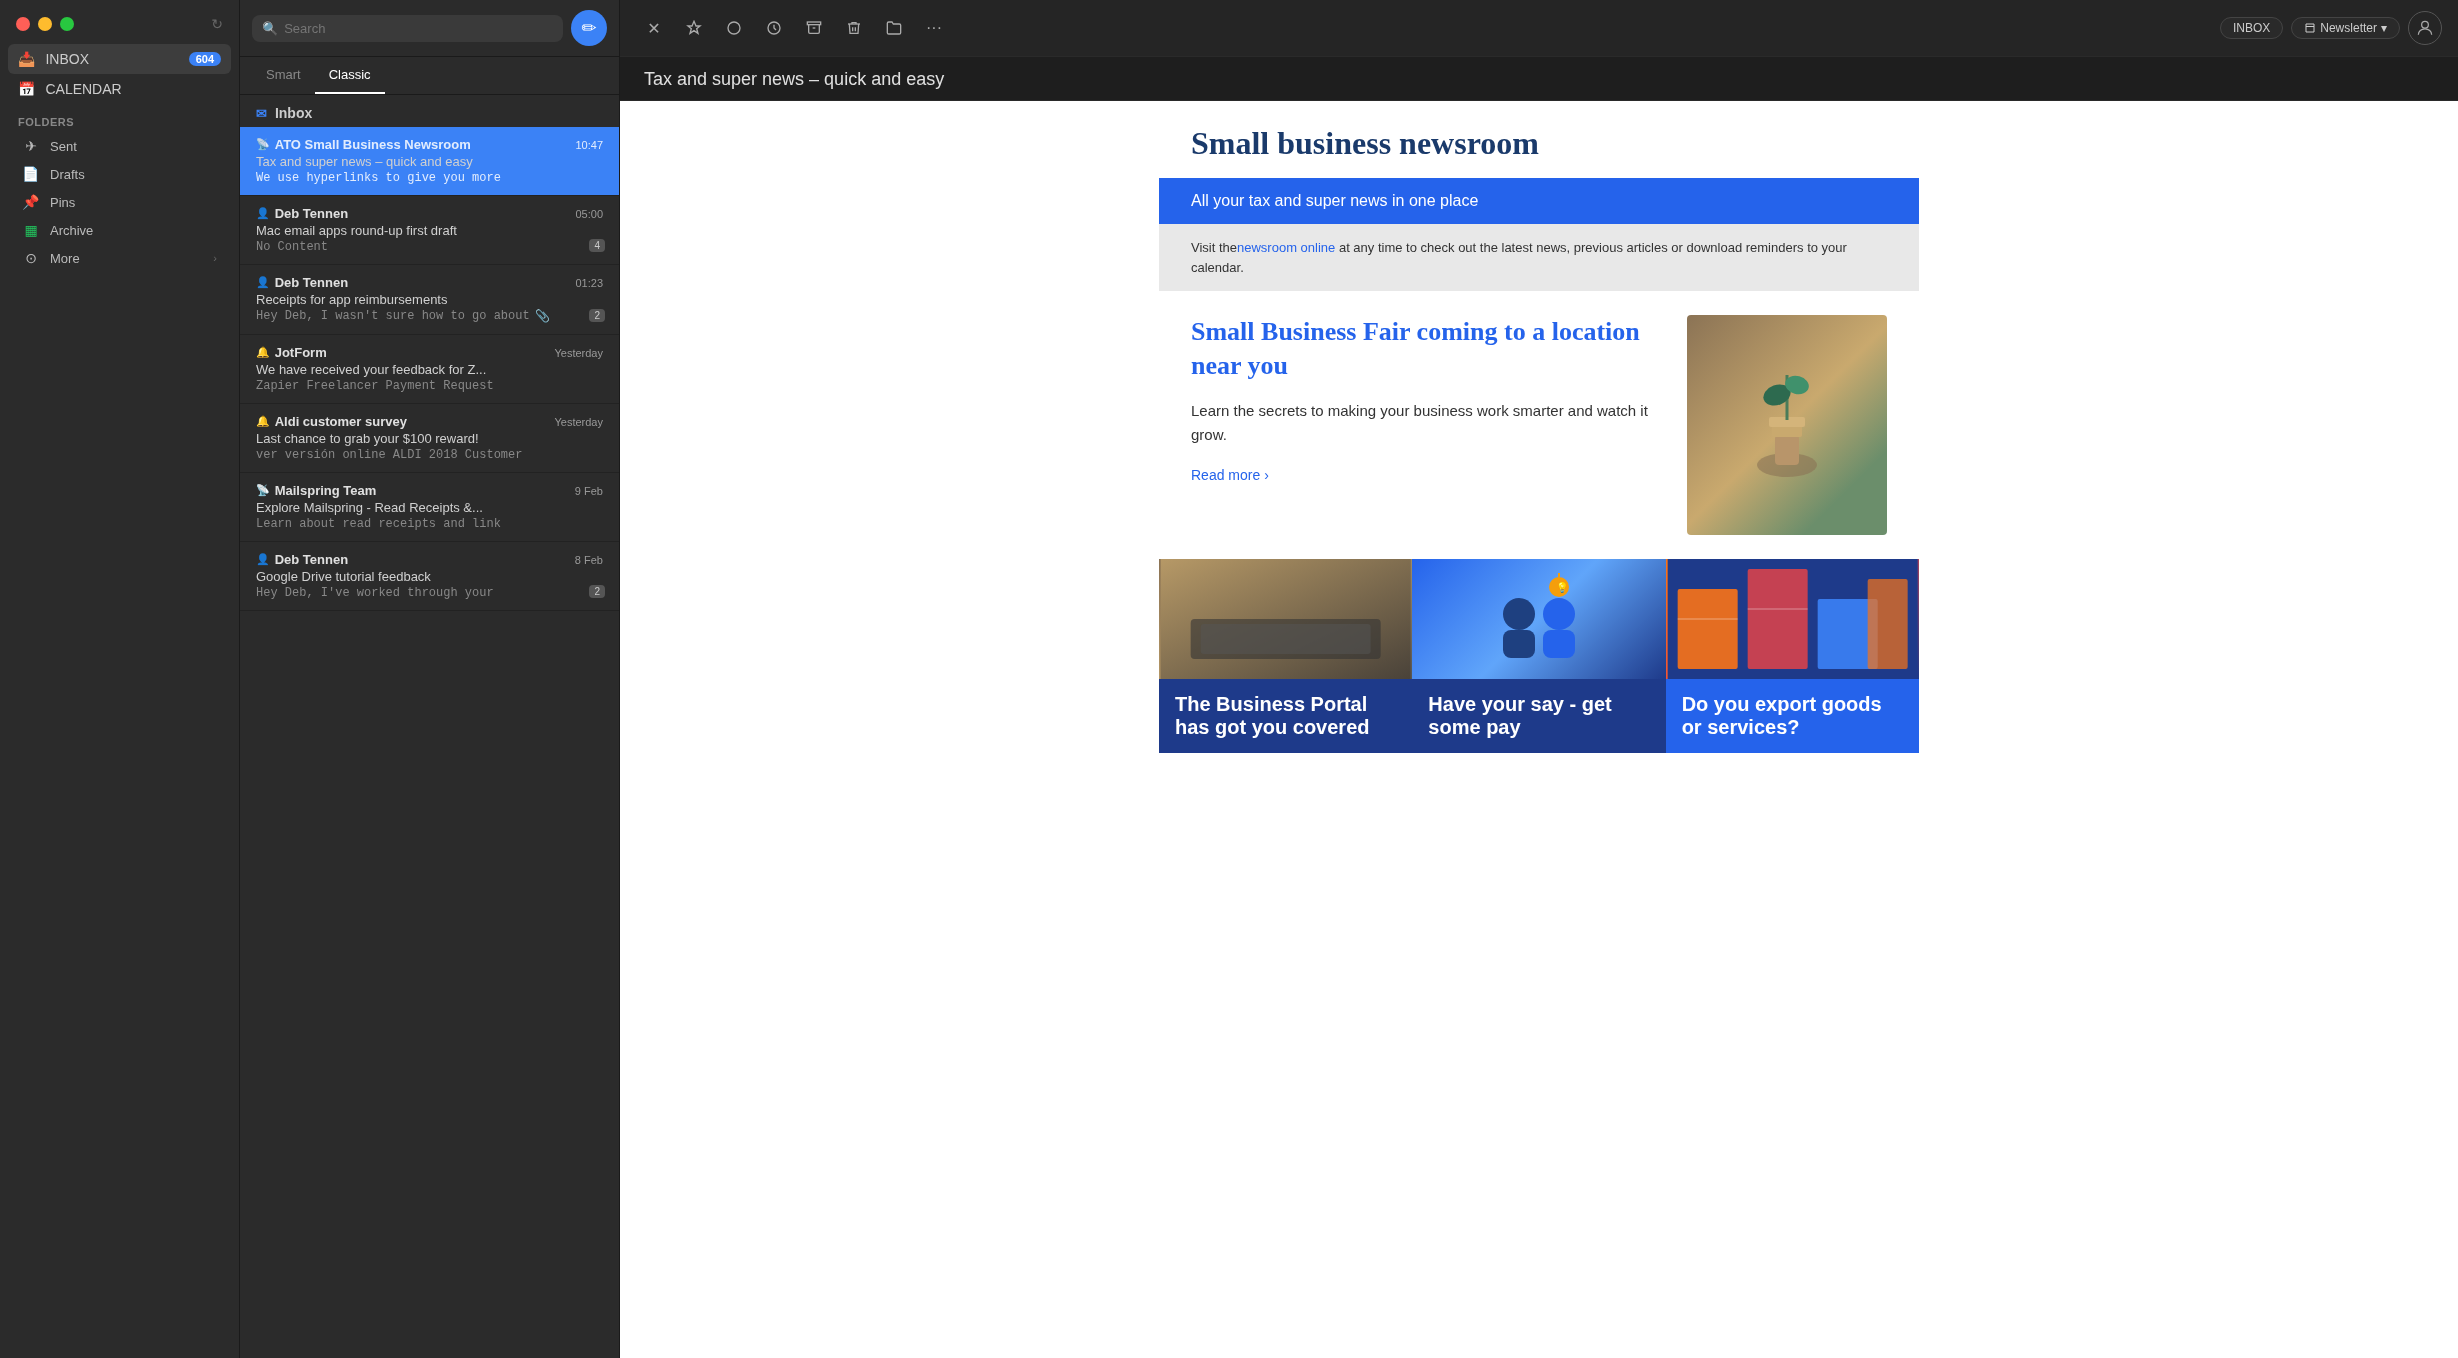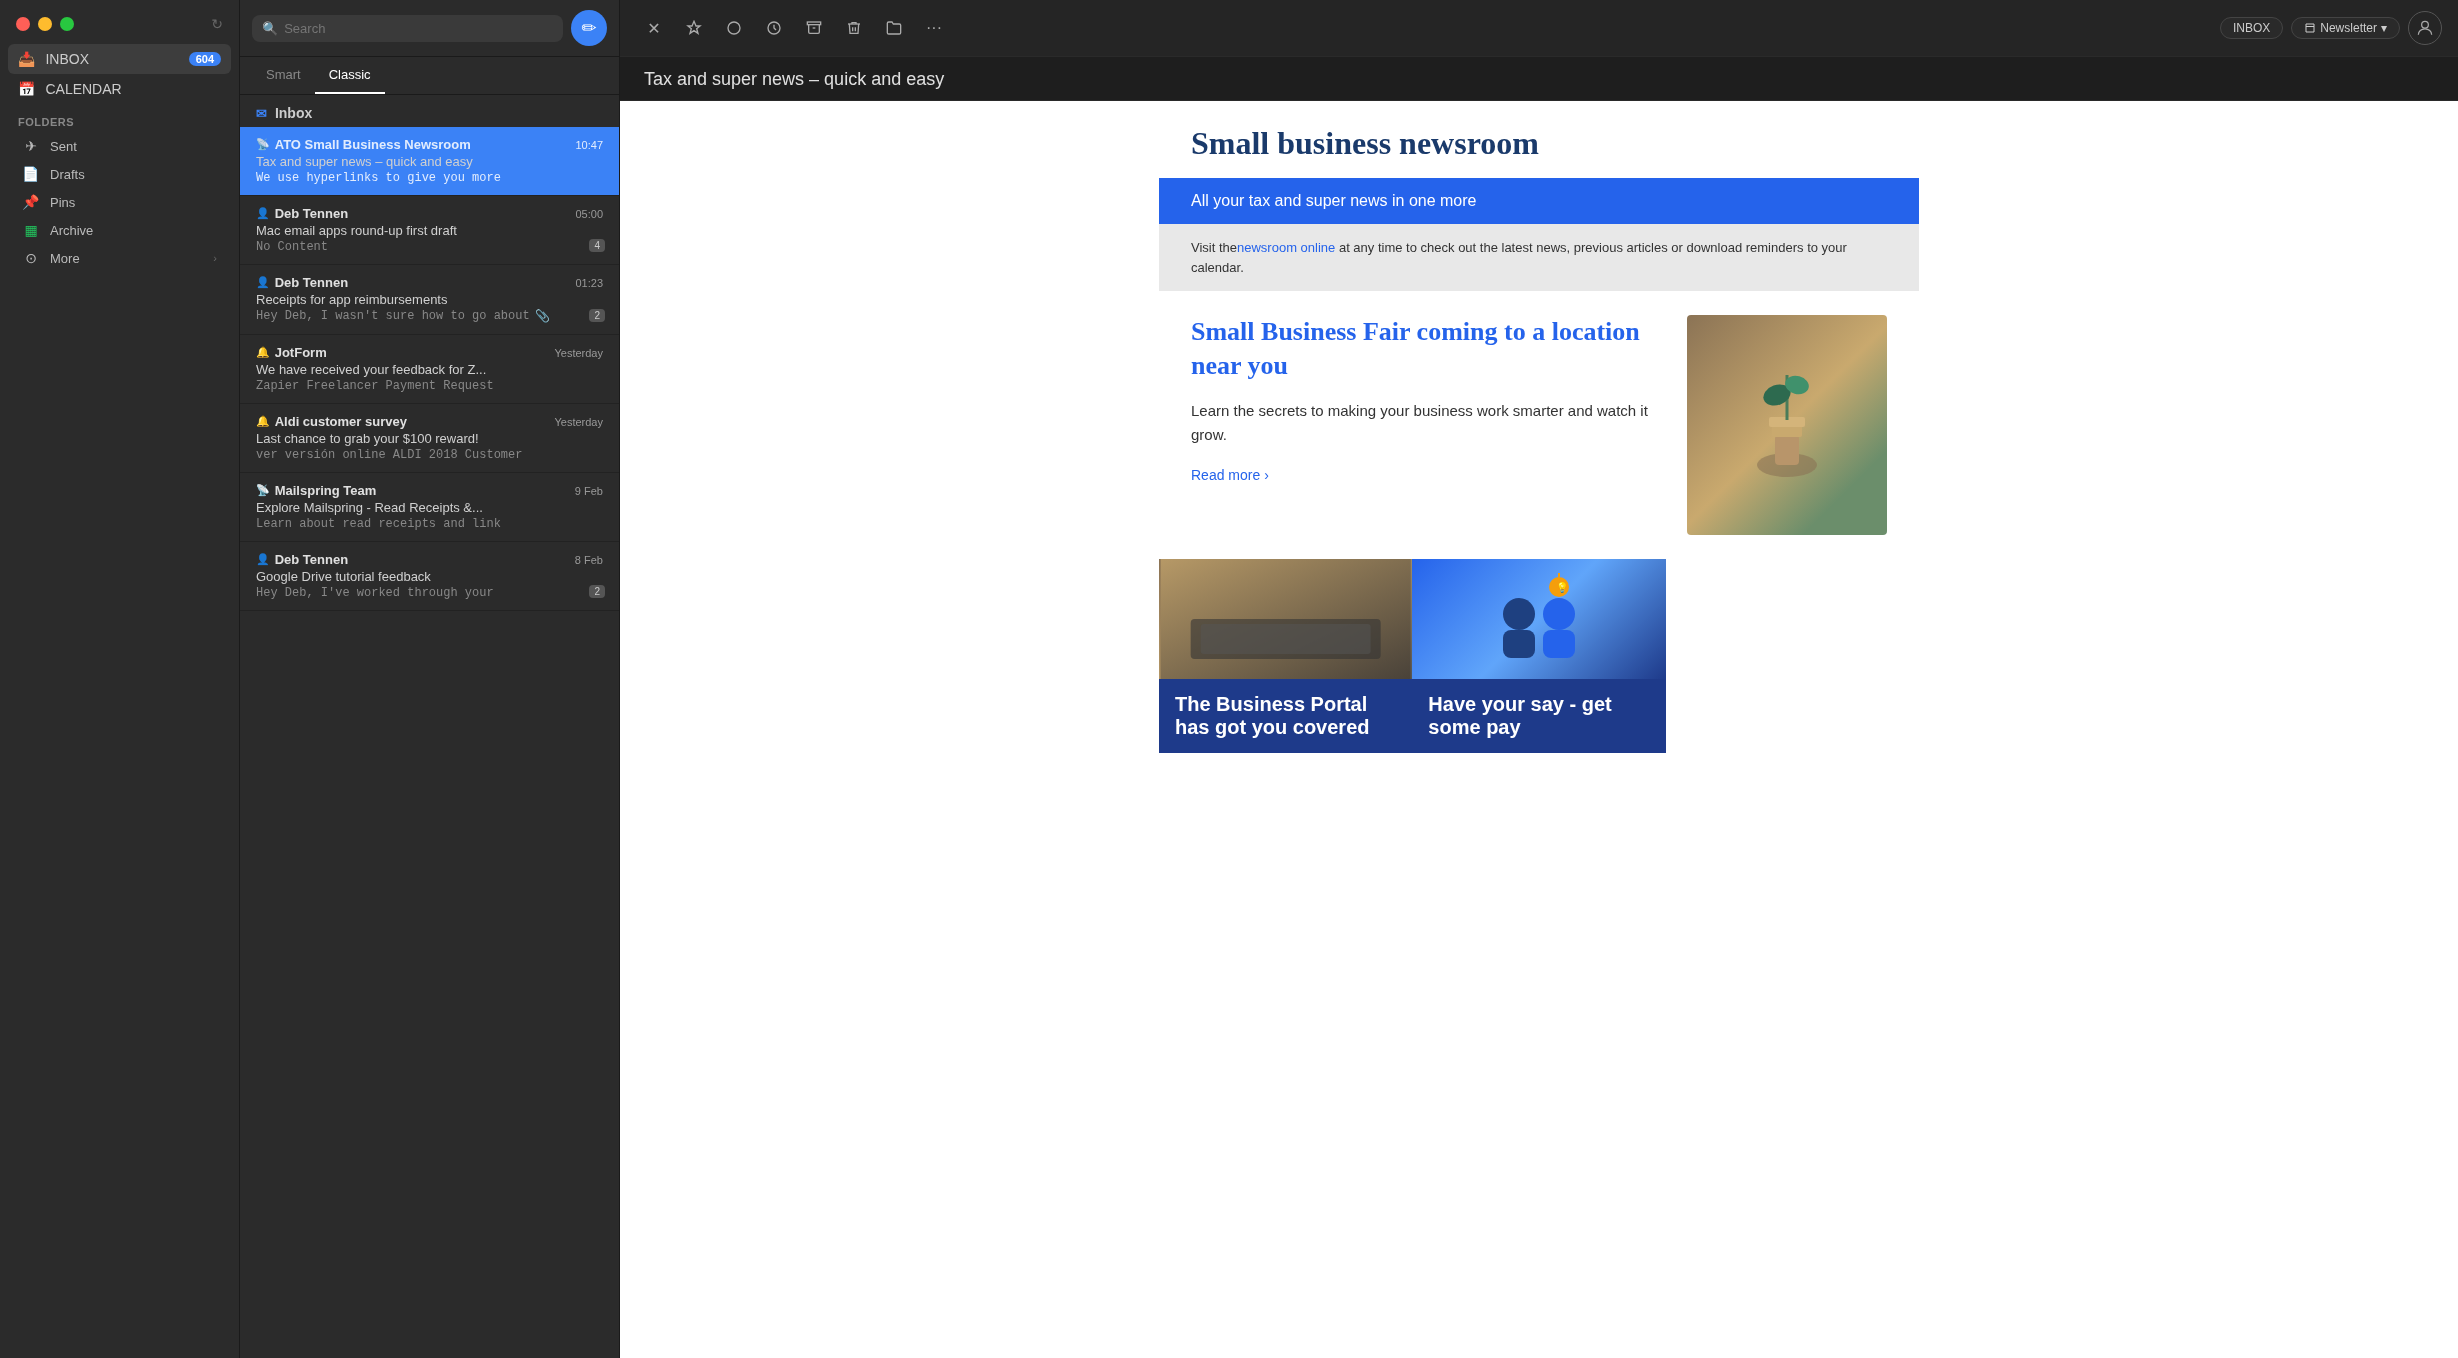--- a/index.html
+++ b/index.html
@@ -313,21 +313,21 @@
 
   <div class="viewer-subject">Tax and super news – quick and easy</div>
 
   <div class="email-content">
     <div class="email-html">
       <div class="mail-header">
         <div class="mail-title">Small business newsroom</div>
       </div>
 
       <div class="mail-blue-banner">
-        <span>All your tax and super news in one more</span>
+        <span>All your tax and super news in one place</span>
       </div>
 
       <div class="mail-notice">
         <span>Visit the</span><a href="#">newsroom online</a><span> at any time to check out the latest news, previous articles or download reminders to your calendar.</span>
       </div>
 
       <div class="mail-main">
         <div class="mail-main-text">
           <div class="mail-main-heading">Small Business Fair coming to a location near you</div>
           <div class="mail-main-body">Learn the secrets to making your business work smarter and watch it grow.</div>
@@ -379,16 +379,31 @@
               <circle cx="80" cy="45" r="16" fill="#2563eb"></circle>
               <rect x="64" y="61" width="32" height="28" rx="8" fill="#2563eb"></rect>
               <circle cx="80" cy="18" r="10" fill="#f59e0b"></circle>
               <line x1="80" y1="8" x2="80" y2="4" stroke="#f59e0b" stroke-width="2"></line>
               <text x="77" y="22" font-size="10" fill="white">💡</text>
             </svg>
           </div>
           <div class="mail-card-label mail-card-label-2">Have your say - get some pay</div>
         </div>
 
+        <div class="mail-card">
+          <div class="mail-card-img mail-card-img-3">
+            <svg width="100%" height="100%" viewBox="0 0 250 120">
+              <rect width="250" height="120" fill="#1e3a8a"></rect>
+
+              <rect x="10" y="30" width="60" height="80" rx="2" fill="#f97316" opacity="0.9"></rect>
+              <rect x="80" y="10" width="60" height="100" rx="2" fill="#ef4444" opacity="0.8"></rect>
+              <rect x="150" y="40" width="60" height="70" rx="2" fill="#3b82f6" opacity="0.9"></rect>
+              <rect x="200" y="20" width="40" height="90" rx="2" fill="#f97316" opacity="0.7"></rect>
+              <line x1="10" y1="60" x2="70" y2="60" stroke="white" stroke-width="1" opacity="0.4"></line>
+              <line x1="80" y1="50" x2="140" y2="50" stroke="white" stroke-width="1" opacity="0.4"></line>
+            </svg>
+          </div>
+          <div class="mail-card-label mail-card-label-3">Do you export goods or services?</div>
+        </div>
       </div>
     </div>
   </div>
 </div>
 
 </body></html>

